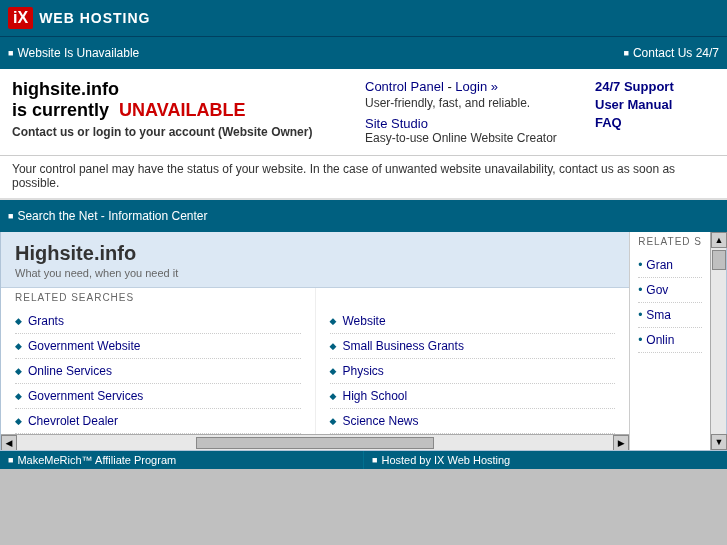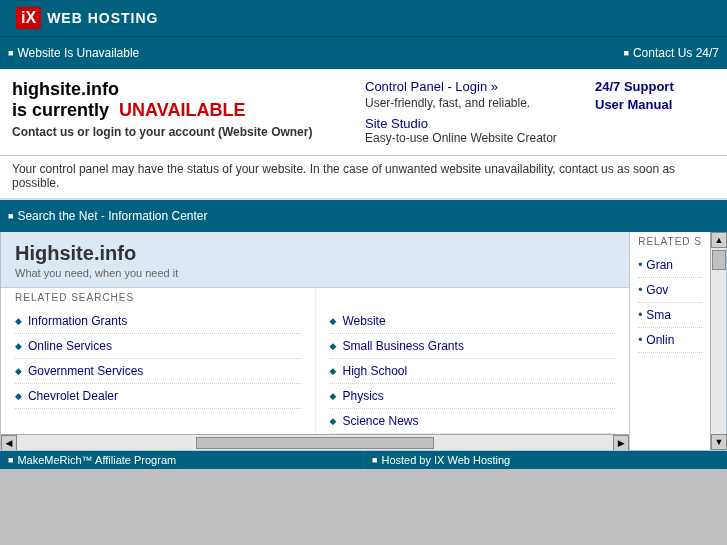--- a/index.html
+++ b/index.html
@@ -1,19 +1,19 @@
 <!DOCTYPE html>
 <html><head>
   <meta charset="utf-8">
   <style>
     * { margin: 0; padding: 0; box-sizing: border-box; }
     body { font-family: Arial, sans-serif; font-size: 13px; background: #c0c0c0; width: 727px; height: 545px; overflow: hidden; }
 
     
-    .header { background: #006080; height: 36px; display: flex; align-items: center; padding: 0 16px; }
+    .header { background: #006080; height: 36px; display: flex; align-items: center; padding: 0 8px; }
     .header-logo { display: flex; align-items: center; gap: 6px; }
     .logo-ix { background: #cc0000; color: white; font-weight: bold; font-size: 16px; padding: 2px 5px; border-radius: 2px; }
     .header-title { color: white; font-size: 14px; font-weight: bold; letter-spacing: 1px; text-transform: uppercase; }
 
     
     .top-bar { background: #006080; height: 22px; display: flex; align-items: center; justify-content: space-between; padding: 16px 8px; border-top: 1px solid #004060; }
     .top-bar-left { color: white; font-size: 12px; display: flex; align-items: center; gap: 4px; }
     .top-bar-left::before { content: '■'; font-size: 9px; }
     .top-bar-right a { color: white; font-size: 12px; text-decoration: none; display: flex; align-items: center; gap: 4px; }
     .top-bar-right a::before { content: '■'; font-size: 9px; }
@@ -123,20 +123,21 @@
         </div>
         <div class="sub-text">User-friendly, fast, and reliable.</div>
         <div class="site-studio">
           <a href="#">Site Studio</a>
         </div>
         <div class="sub-text">Easy-to-use Online Website Creator</div>
       </div>
       <div class="info-col2">
         <a href="#">24/7 Support</a>
         <a href="#">User Manual</a>
+        <a href="#">FAQ</a>
       </div>
     </div>
   </div>
 </div>
 
 <div class="notice-text">Your control panel may have the status of your website. In the case of unwanted website unavailability, contact us as soon as possible.</div>
 
 <div class="search-bar">
   <div class="search-bar-label">Search the Net - Information Center</div>
 </div>
@@ -148,21 +149,24 @@
       <div class="inner-title">Highsite.info</div>
       <div class="inner-sub">What you need, when you need it</div>
     </div>
 
     <div class="two-cols">
 
       <div class="col-left">
         <div class="related-label">RELATED SEARCHES</div>
         <ul class="search-list">
           <li>
-              <a href="#">Information Grants</a>
+              <a href="#">Grants</a>
+            </li>
+          <li>
+              <a href="#">Government Website</a>
             </li>
           <li>
               <a href="#">Online Services</a>
             </li>
           <li>
               <a href="#">Government Services</a>
             </li>
           <li>
               <a href="#">Chevrolet Dealer</a>
             </li>
@@ -172,24 +176,24 @@
       <div class="col-right">
         <div class="related-label">RELATED SEARCHES</div>
         <ul class="search-list">
           <li>
               <a href="#">Website</a>
             </li>
           <li>
               <a href="#">Small Business Grants</a>
             </li>
           <li>
+              <a href="#">Physics</a>
+            </li>
+          <li>
               <a href="#">High School</a>
-            </li>
-          <li>
-              <a href="#">Physics</a>
             </li>
           <li>
               <a href="#">Science News</a>
             </li>
         </ul>
       </div>
     </div>
 
     <div class="h-scrollbar">
       <div class="h-scroll-btn">◀</div>

